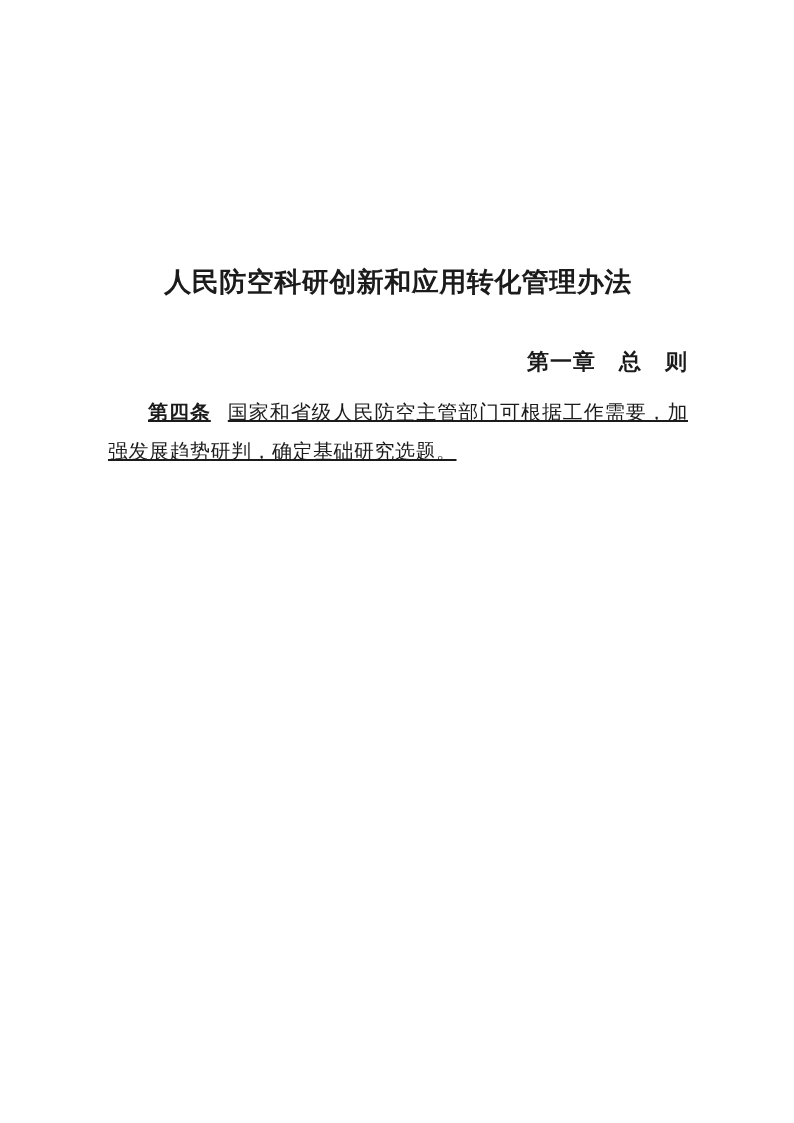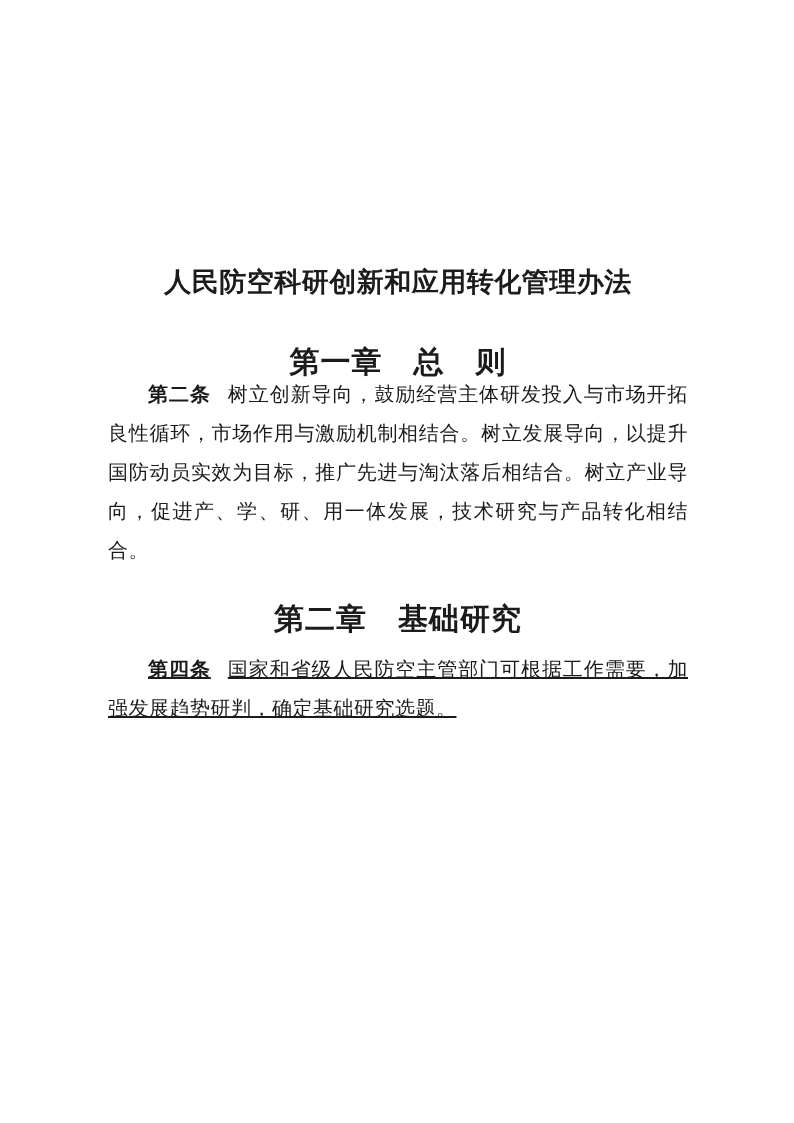--- a/index.html
+++ b/index.html
@@ -23,24 +23,24 @@
     margin: 253px 0 0 0;
     font-size: 27px;
     line-height: 34px;
     font-weight: 700;
     text-align: center;
     font-family: "Liberation Serif", "DejaVu Serif", serif;
     letter-spacing: 0.5px;
     white-space: nowrap;
   }
   .chapter-heading {
-    font-size: 30px;
+    font-size: 22px;
     line-height: 27px;
     font-weight: 700;
-    text-align: center;
+    text-align: right;
     letter-spacing: 1px;
     font-family: "Liberation Sans", "DejaVu Sans", sans-serif;
     margin: 0;
   }
   .chapter-heading.first {
     margin-top: 49px;
   }
   .chapter-heading.second {
     margin-top: 35px;
   }
@@ -68,20 +68,18 @@
 </head>
 <body>
 
 <div class="page">
 
   <h1 class="doc-title">人民防空科研创新和应用转化管理办法</h1>
 
   <h2 class="chapter-heading first">第一章　总　则</h2>
 
 
-  <p class="article"><span class="article-label">第二条</span><span class="article-text">树立创新导向，鼓励经营主体研发投入与市场开拓良性循环，市场作用与激励机制相结合。树立发展导向，以提升国防动员实效为目标，推广先进与淘汰落后相结合。树立产业导向，促进产、学、研、用一体发展，技术研究与产品转化相结合。</span></p>
 
 
-  <h2 class="chapter-heading second">第二章　基础研究</h2>
 
   <p class="article after-heading-2"><span class="article-label">第四条</span><span class="article-text">国家和省级人民防空主管部门可根据工作需要，加强发展趋势研判，确定基础研究选题。</span></p>
 
 </div>
 
 </body></html>

